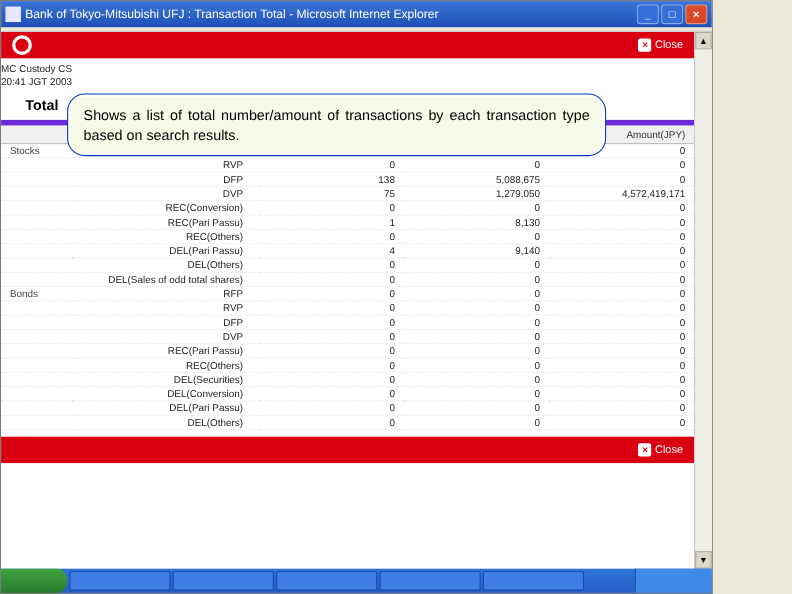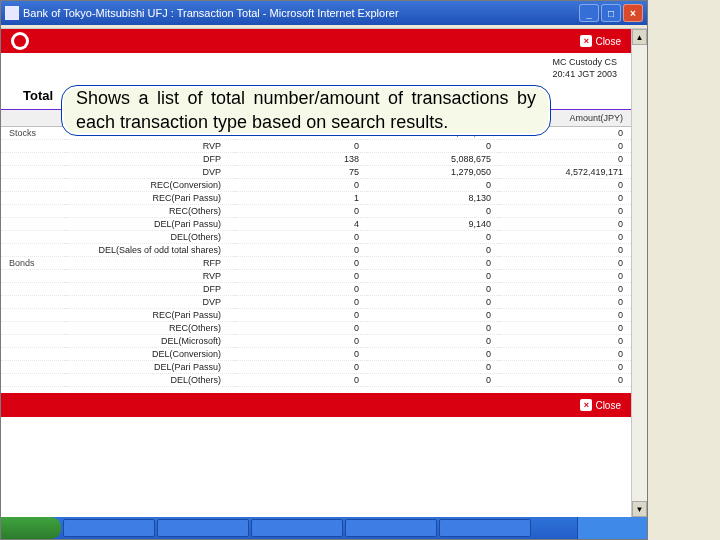--- a/index.html
+++ b/index.html
@@ -20,32 +20,32 @@
   .vscroll .arr { height: 16px; background: #dcd8c8; border: 1px solid #aaa; display: flex; align-items: center; justify-content: center; font-size: 8px; }
   .vscroll .track { position: absolute; top: 16px; bottom: 16px; left: 0; right: 0; background: #efeee7; }
 
   .redbar { background: #d90012; height: 24px; display: flex; align-items: center; color: #fff; padding: 0 10px; }
   .redbar .logo { width: 18px; height: 18px; border-radius: 50%; background: #fff; position: relative; margin-right: 6px; }
   .redbar .logo::after{ content:""; position:absolute; inset:3px; border-radius:50%; background:#d90012; }
   .redbar .spacer { flex: 1; }
   .closebox { display: flex; align-items: center; gap: 3px; font-size: 10px; cursor: pointer; }
   .closebox .xmark{ width:12px; height:12px; background:#fff; color:#d90012; display:flex; align-items:center; justify-content:center; font-weight:bold; font-size:9px; border-radius:2px;}
 
-  .meta { text-align: right; font-size: 9px; color: #222; padding: 4px 14px 4px 0; line-height: 1.3; }
+  .meta { text-align: left; font-size: 9px; color: #222; padding: 4px 14px 4px 0; line-height: 1.3; }
   .tot-title { font-weight: bold; font-size: 13px; padding: 4px 0 6px 22px; }
 
   .grid { width: 100%; border-collapse: collapse; table-layout: fixed; }
-  .grid th { background: #f0f0f0; border-top: 1px solid #6d28d9; border-bottom: 1px solid #bfbfbf; font-weight: normal; font-size: 9px; padding: 3px 8px; text-align: right; color:#333;}
+  .grid th { background: #f0f0f0; border-top: 5px solid #6d28d9; border-bottom: 1px solid #bfbfbf; font-weight: normal; font-size: 9px; padding: 3px 8px; text-align: right; color:#333;}
   .grid th.lbl { text-align: left; width: 64px; }
   .grid th.typ { text-align: center; width: 170px;}
   .grid td { font-size: 9px; padding: 1px 8px; text-align: right; border-bottom: 1px dotted #e6e6e6; color:#222;}
   .grid td.lbl { text-align: left; color:#444;}
   .grid td.typ { text-align: right; padding-right: 14px; }
 
-  .tooltip { position: absolute; left: 60px; top: 56px; width: 490px; background: #f6f9e7; border: 1px solid #003cb3; border-radius: 16px; padding: 0 14px; font-size: 18px; line-height: 1.35; text-align: justify; box-shadow: 0 0 0 2px #fff inset; z-index: 30; }
+  .tooltip { position: absolute; left: 60px; top: 56px; width: 490px; background: #f6f9e7; border: 1px solid #003cb3; border-radius: 16px; padding: 10px 14px; font-size: 13px; line-height: 1.35; text-align: justify; box-shadow: 0 0 0 2px #fff inset; z-index: 30; }
 
   .taskbar { position: absolute; left: 0; right: 0; bottom: 0; height: 22px; background: linear-gradient(#2e73d8,#245ec8); display:flex; align-items:center; }
   .startbtn { height: 100%; width: 60px; background: linear-gradient(#3fa33f,#2c7c2c); border-radius: 0 10px 10px 0; }
   .tasks { flex:1; display:flex; gap:2px; padding:2px; }
   .taskbtn { flex:0 0 92px; height: 18px; background:#3d7de4; border:1px solid #1a4aa6; border-radius:2px; }
   .tray { width: 70px; height:100%; background:#3f8ae8; border-left:1px solid #1a4aa6; }
 </style>
 </head>
 <body>
 
@@ -198,21 +198,21 @@
           </tr>
           <tr>
             <td class="lbl"></td>
             <td class="typ">REC(Others)</td>
             <td>0</td>
             <td>0</td>
             <td>0</td>
           </tr>
           <tr>
             <td class="lbl"></td>
-            <td class="typ">DEL(Microsoft)</td>
+            <td class="typ">DEL(Securities)</td>
             <td>0</td>
             <td>0</td>
             <td>0</td>
           </tr>
           <tr>
             <td class="lbl"></td>
             <td class="typ">DEL(Conversion)</td>
             <td>0</td>
             <td>0</td>
             <td>0</td>

